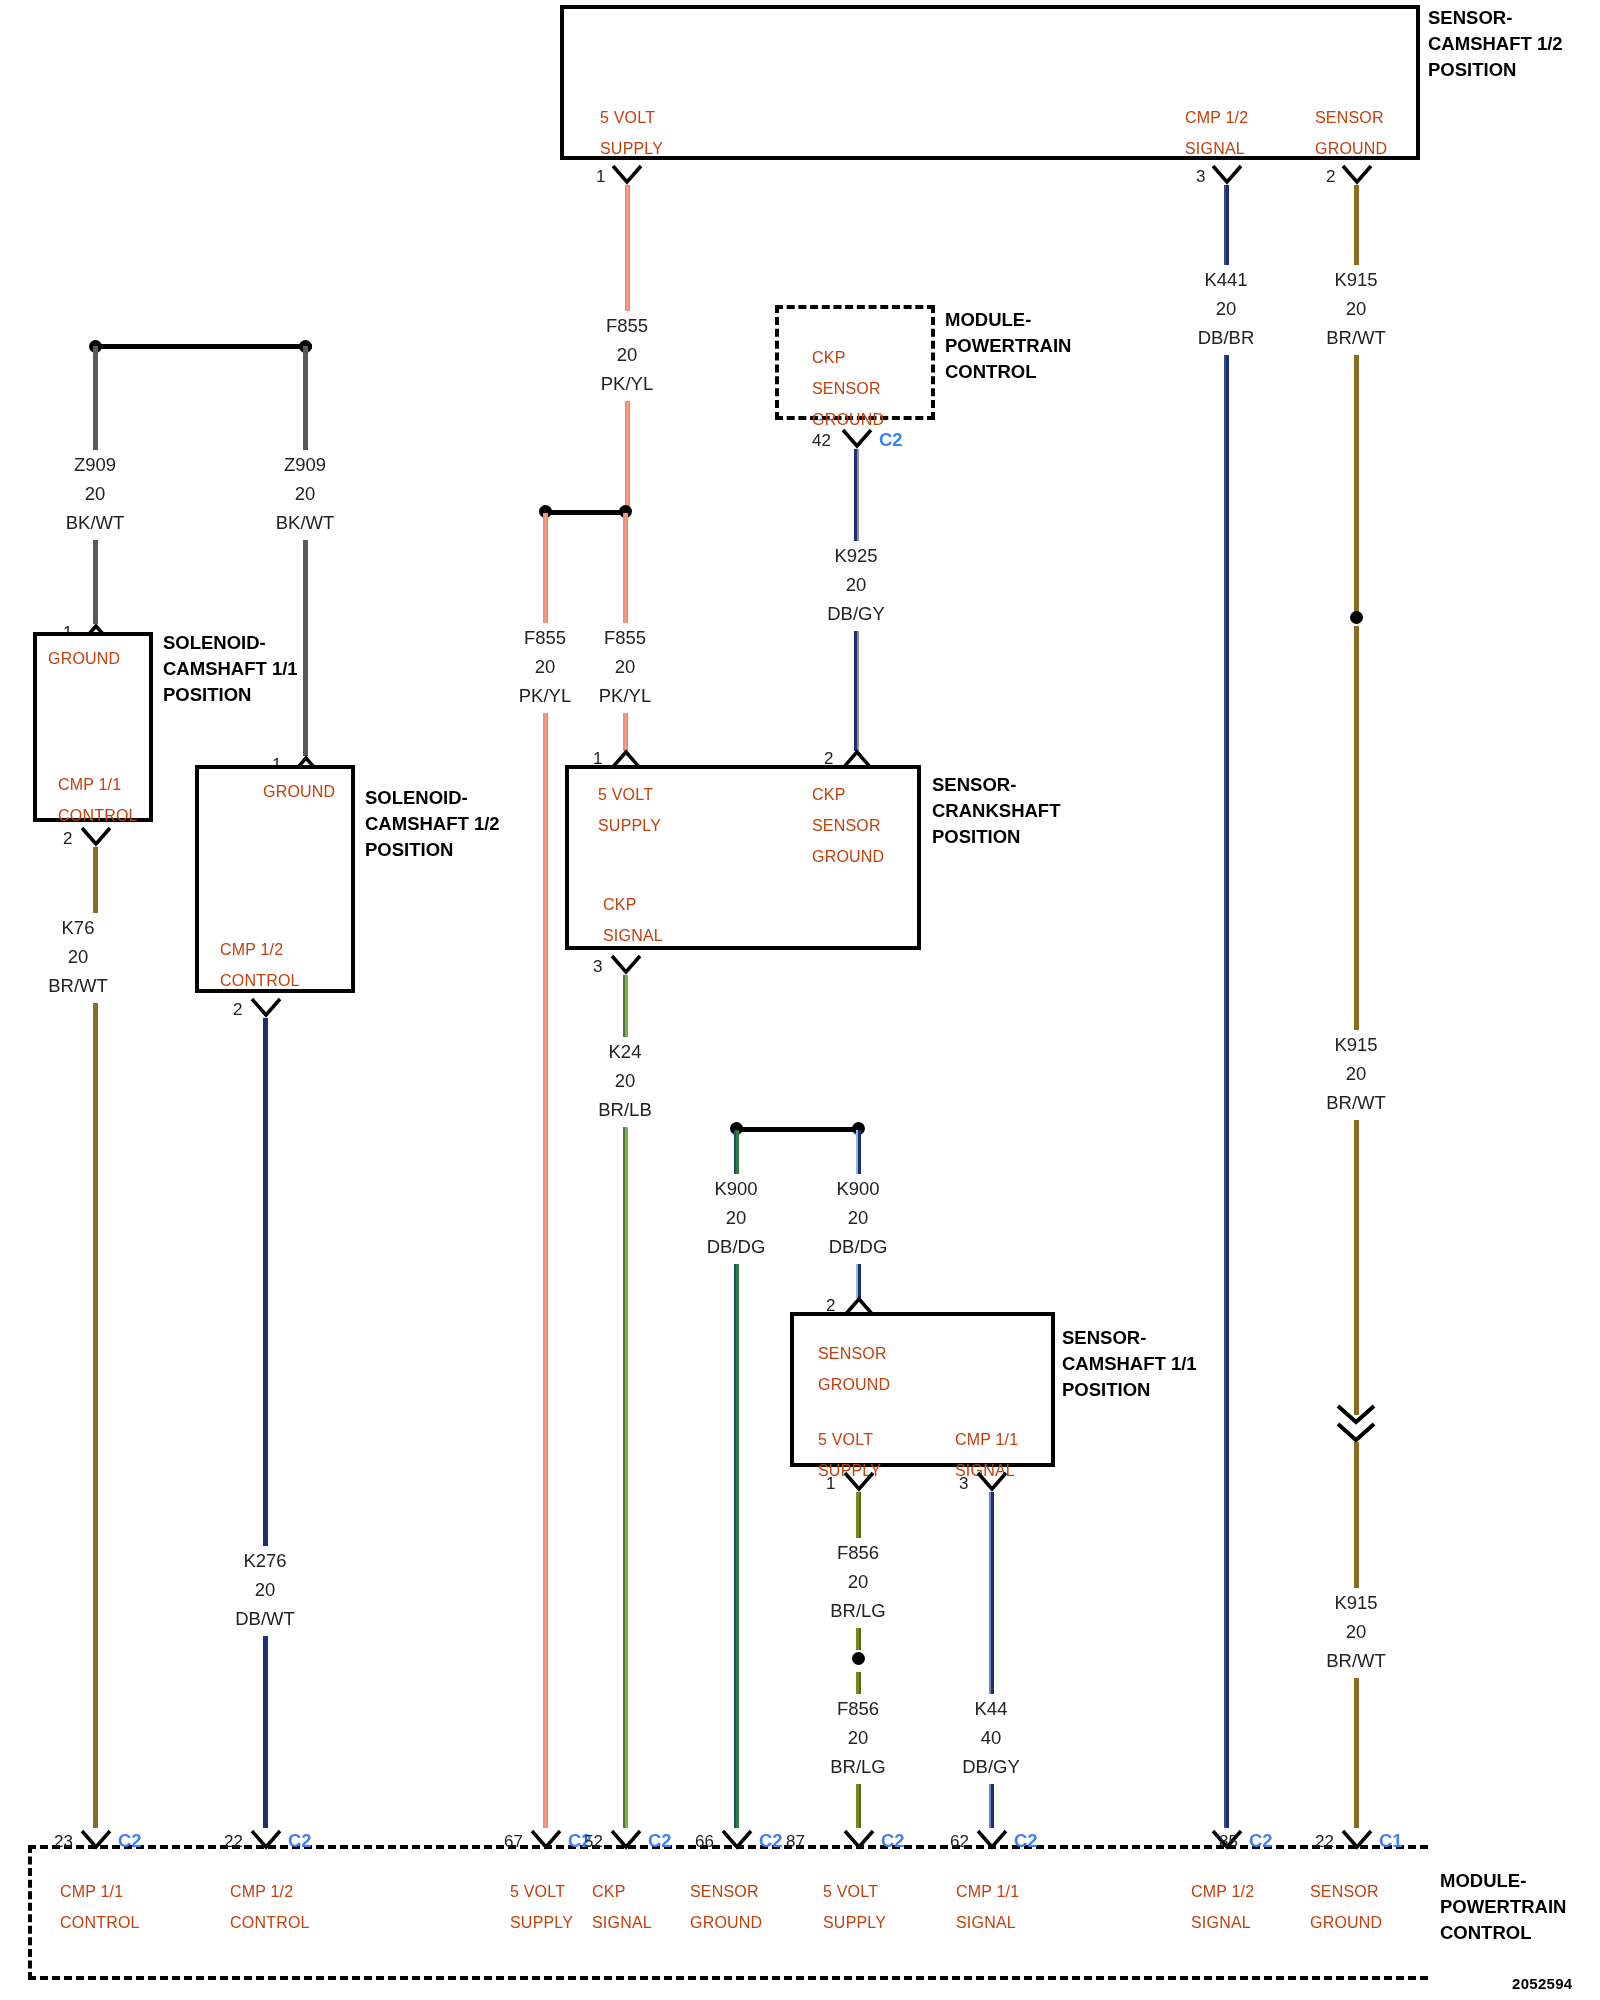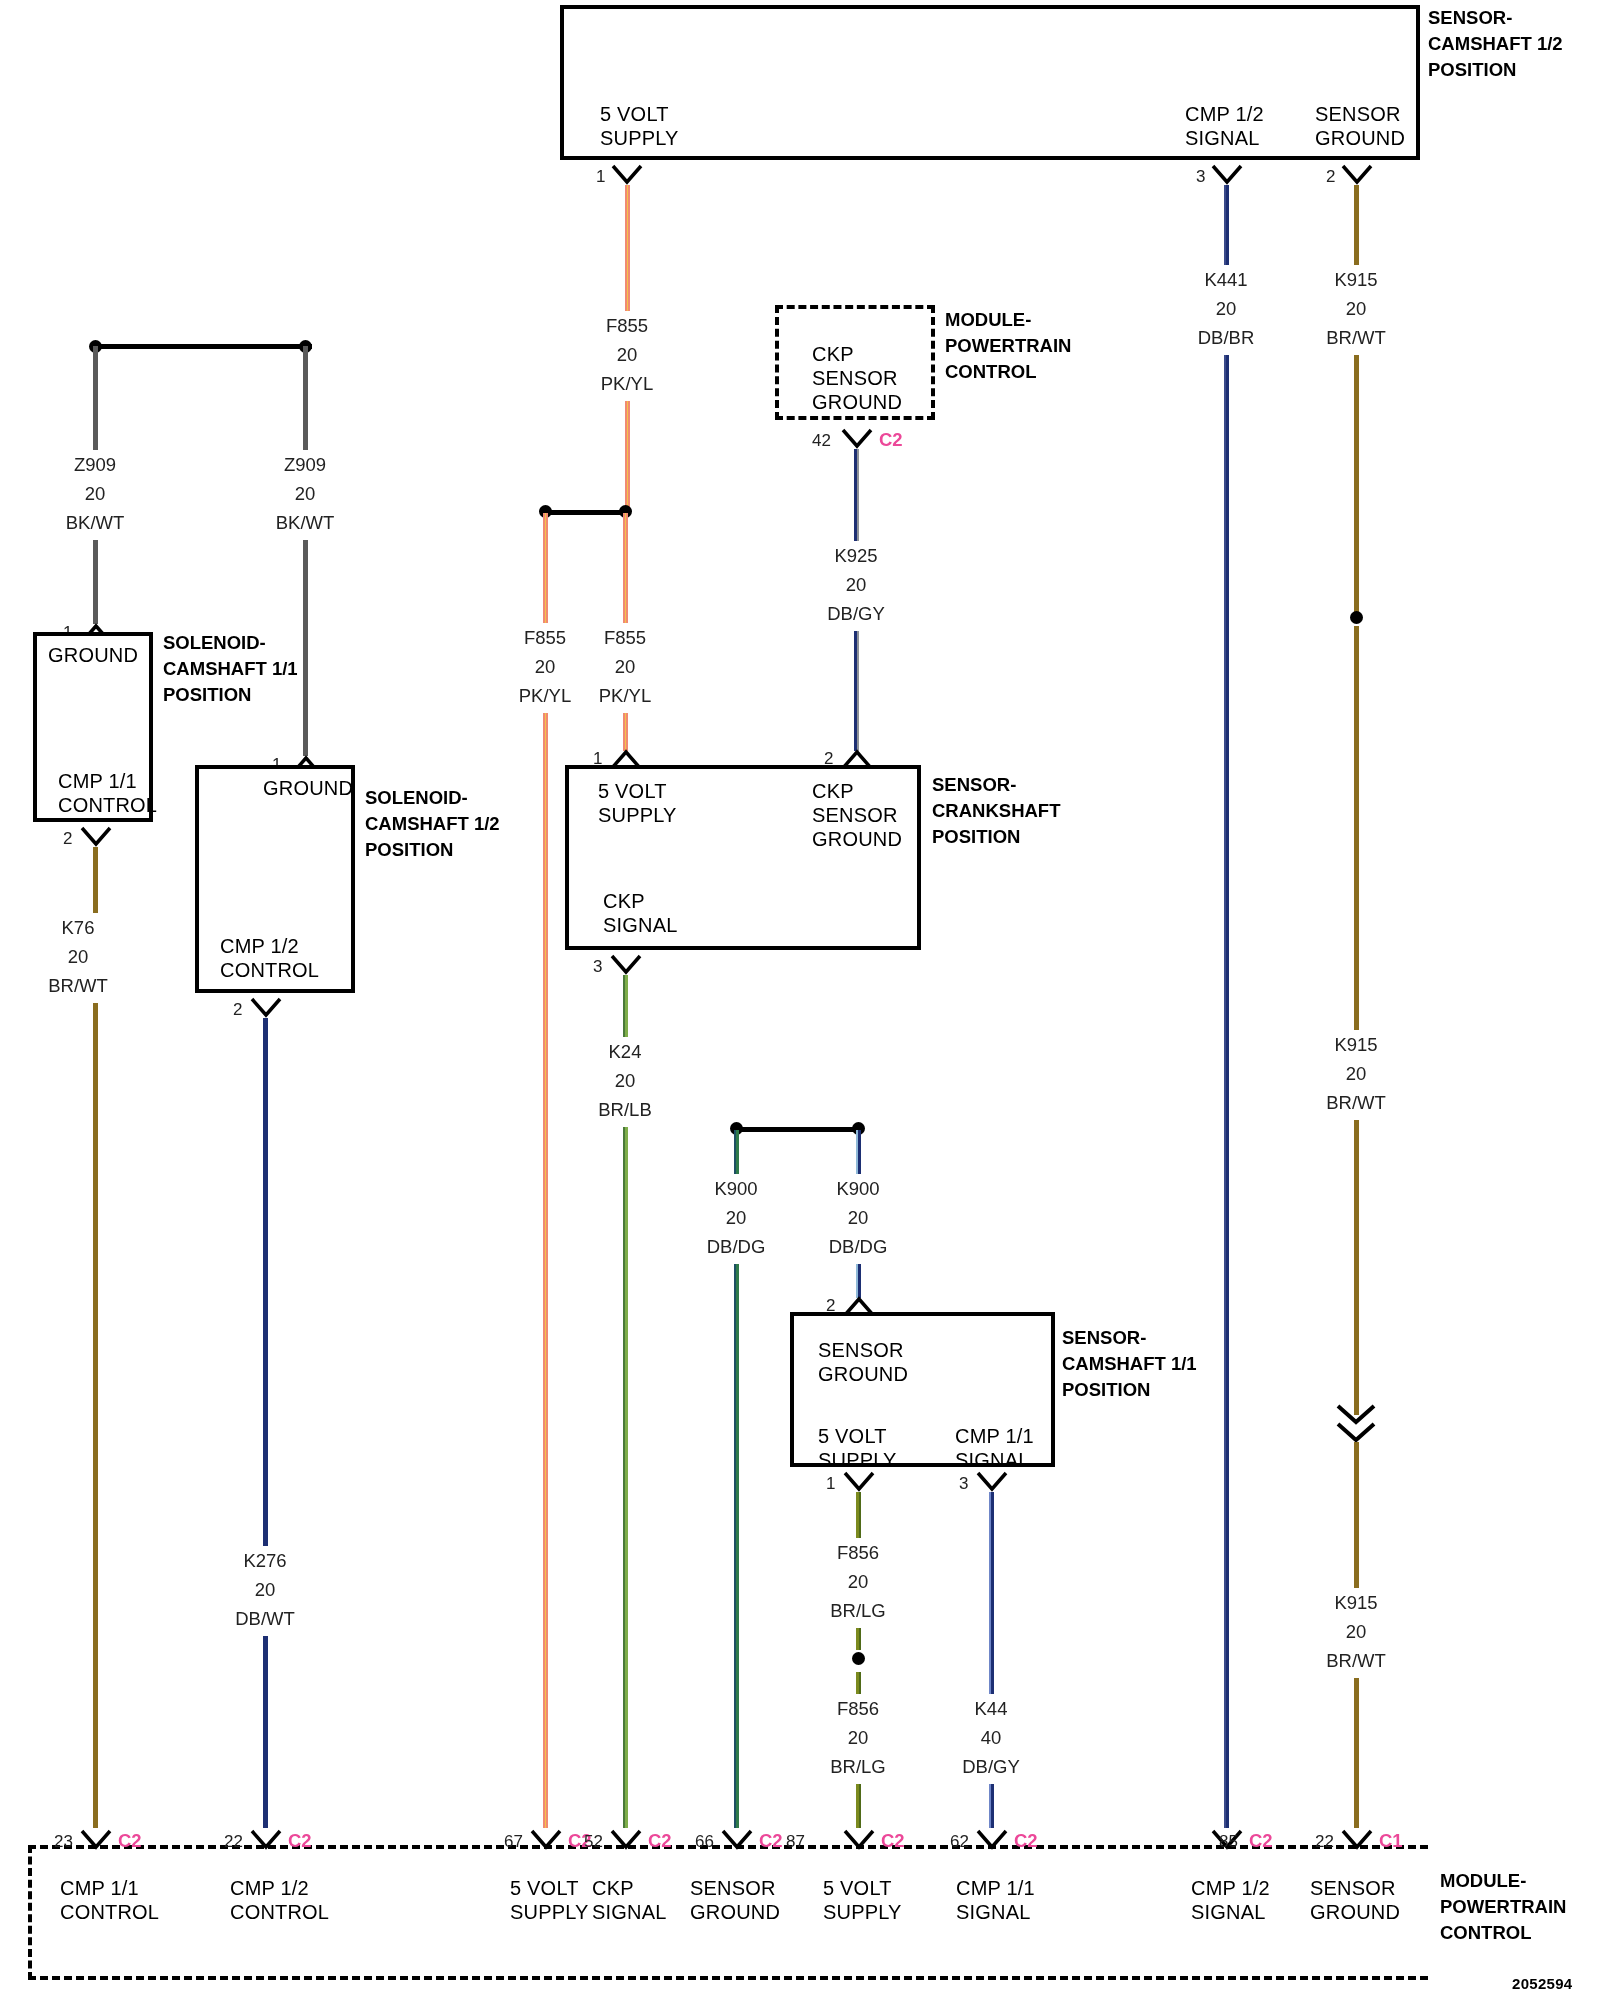--- a/index.html
+++ b/index.html
@@ -18,25 +18,25 @@
     position:absolute;
     border:4px solid #000;
     background:#fff;
     box-sizing:border-box;
   }
   .box.dashed{
     border:4px dashed #000;
   }
   .port{
     position:absolute;
-    font-size:20px;
+    font-size:16px;
     letter-spacing:.2px;
-    line-height:24px;
+    line-height:31px;
     white-space:pre;
-    color:#000000;
+    color:#c2410c;
   }
   .cname{
     position:absolute;
     font-size:18.5px;
     font-weight:bold;
     line-height:26px;
     white-space:pre;
     color:#000;
   }
   .wlabel{
@@ -50,21 +50,21 @@
   .pin{
     position:absolute;
     font-size:17px;
     color:#222;
     white-space:pre;
   }
   .conn{
     position:absolute;
     font-size:18.5px;
     font-weight:bold;
-    color:#ec4899;
+    color:#3b82f6;
     white-space:pre;
   }
   .wire{
     position:absolute;
     width:5px;
   }
   .splicebar{
     position:absolute;
     height:5px;
     background:#000;

